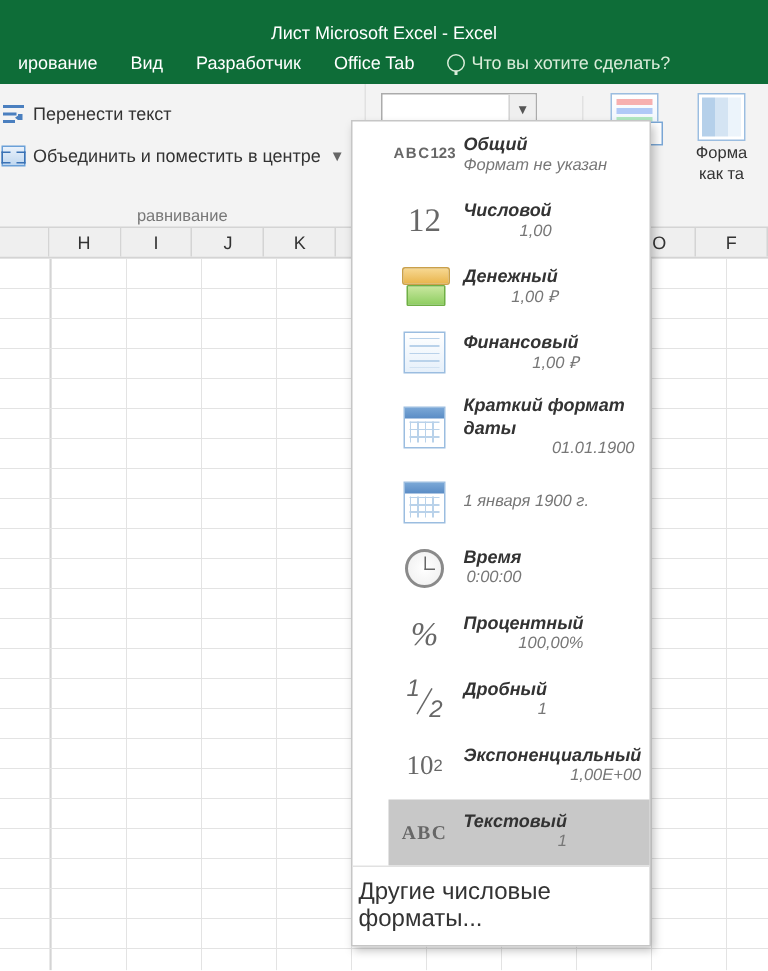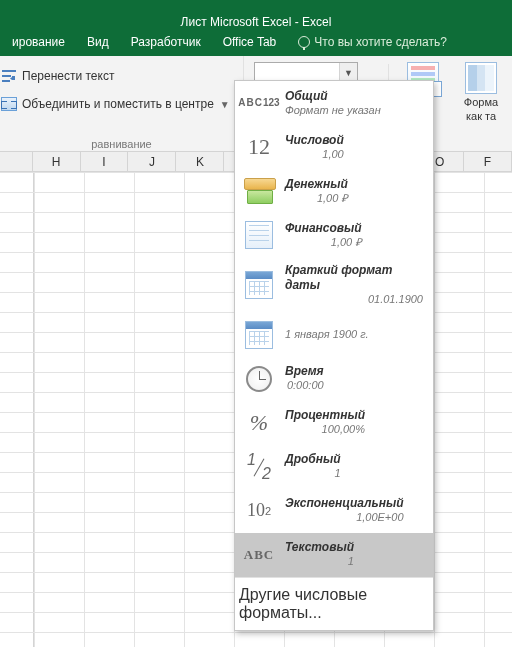--- a/index.html
+++ b/index.html
@@ -61,21 +61,21 @@
     background-image:
       linear-gradient(#e3e3e3 1px, transparent 1px),
       linear-gradient(90deg, #e3e3e3 1px, transparent 1px);
     background-size: 50px 20px, 50px 20px;
     background-position: 34px 0, 34px 0;
   }
   .grid-left { position:absolute; left:0; top:0; bottom:0; width:34px; border-right:1px solid #d4d4d4;}
 
   
   .dropdown { position:absolute; left:234px; top:80px; width:200px; background:#fff; border:1px solid #c6c6c6; box-shadow: 2px 3px 6px rgba(0,0,0,0.25); z-index:50; }
-  .dd-item { display:flex; align-items:center; gap:10px; padding:6px 10px 6px 8px; min-height:40px; cursor:pointer;}
+  .dd-item { display:flex; align-items:center; gap:10px; padding:6px 10px 6px 8px; min-height:40px; cursor:pointer;margin-left:24px;}
   .dd-item.selected { background:#c8c8c8; }
   .dd-ico { width:32px; height:32px; flex:none; display:flex; align-items:center; justify-content:center; font-family: Georgia, "Times New Roman", serif; color:#676767; }
   .dd-txt { display:flex; flex-direction:column; line-height:1.25;font-style:italic;}
   .dd-title { font-size:12px; color:#333; font-weight:600;}
   .dd-sub { font-size:11px; color:#777;text-align:right;}
   .dd-footer { border-top:1px solid #e1e1e1; font-size:16px; color:#333; padding:8px 4px; cursor:pointer;}
 
   
   .i-general { font-size:10px; font-weight:bold; text-align:center; line-height:1; }
   .i-general .abc{letter-spacing:1px;}

